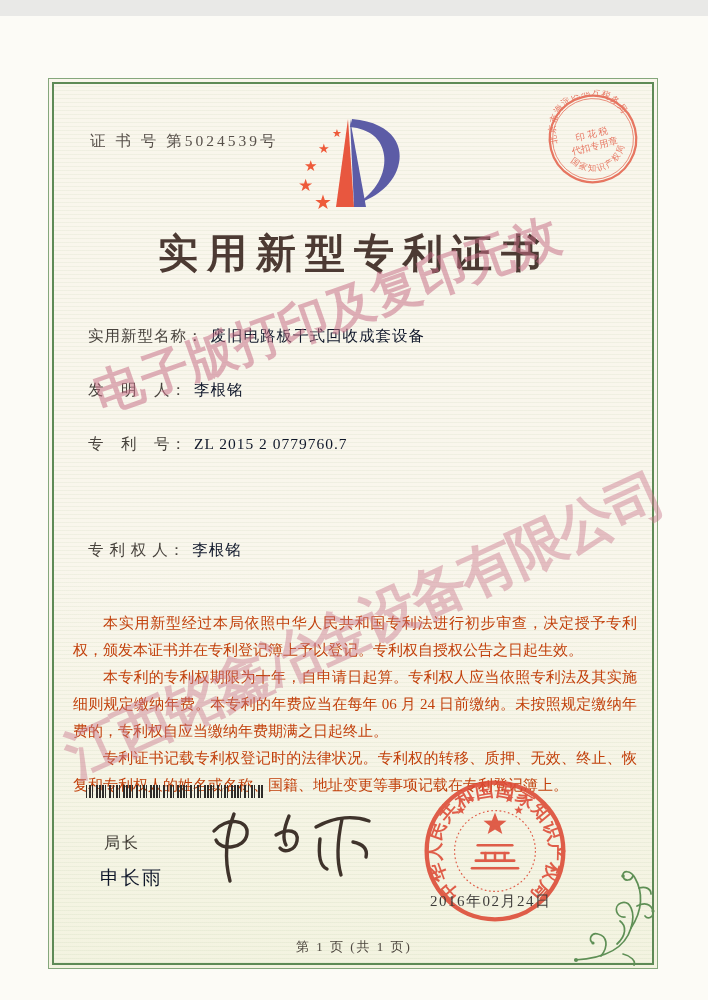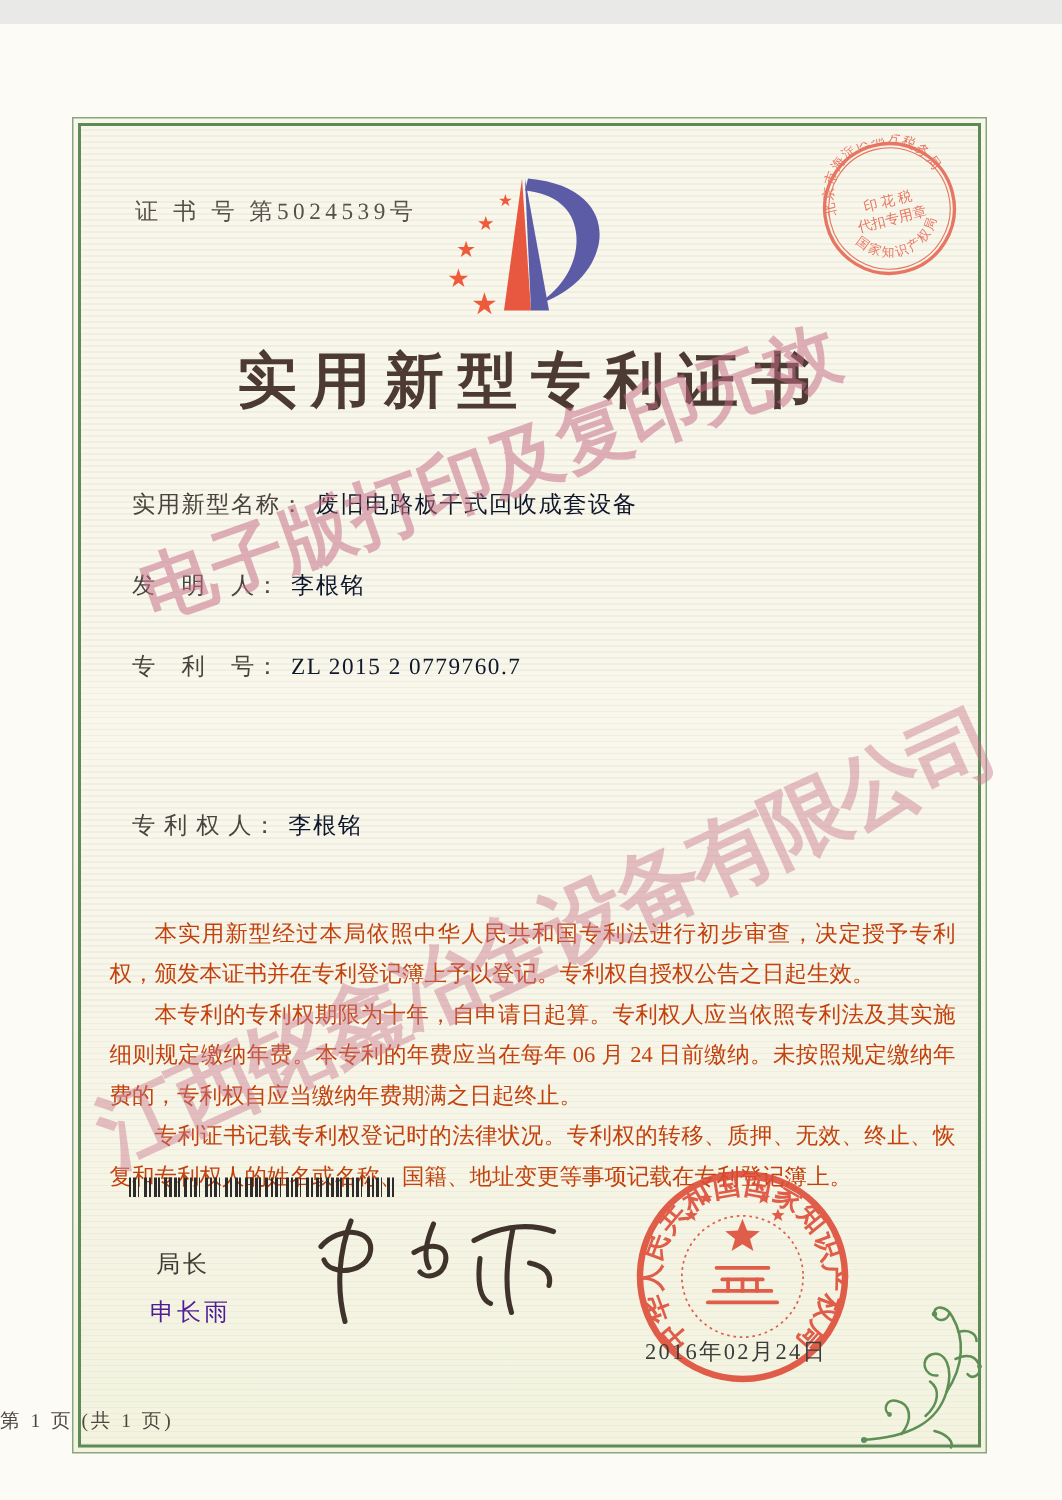--- a/index.html
+++ b/index.html
@@ -33,21 +33,21 @@
   }
   .field-row{position:absolute;left:88px;font-size:15.5px;color:#48433d;letter-spacing:1px;white-space:nowrap;}
   .field-row .lab{color:#48433d;text-align:center;}
   .field-row .val{margin-left:7px;color:#0f172a;}
   .body-text{
     position:absolute;left:73px;top:594px;width:564px;
     font-size:15px;line-height:27px;color:#c2410c;text-align:justify;
   }
   .body-text p{margin:0;text-indent:2em;}
   .footer{
-    position:absolute;left:0;top:922px;width:708px;
+    position:absolute;left:0;top:922px;width:708px;text-align:center;
     font-size:13px;color:#4d473f;letter-spacing:2px;
   }
   
   .logo{position:absolute;left:292px;top:99px;width:132px;height:98px;}
   
   .wm{position:absolute;font-weight:bold;white-space:nowrap;pointer-events:none;
       font-family:"Liberation Sans","DejaVu Sans",sans-serif;}
   .wm-notice{
     left:96px;top:348px;font-size:49px;letter-spacing:0px;
     color:rgba(198,108,132,0.52);
@@ -62,21 +62,21 @@
   .barcode{
     position:absolute;left:86px;top:769px;width:178px;height:13px;
     background:repeating-linear-gradient(90deg,
       #2e2c2a 0 1.5px, rgba(0,0,0,0) 1.5px 3px,
       #2e2c2a 3px 5px, rgba(0,0,0,0) 5px 6px,
       #2e2c2a 6px 7px, rgba(0,0,0,0) 7px 10px,
       #2e2c2a 10px 12px, rgba(0,0,0,0) 12px 13.5px);
   }
   
   .sig-title{position:absolute;left:104px;top:817px;font-size:16px;color:#3f3a33;letter-spacing:2px;font-family:Liberation Serif, serif;}
-  .sig-name{position:absolute;left:100px;top:849px;font-size:16px;color:#4c1d95;letter-spacing:2px;}
+  .sig-name{position:absolute;left:100px;top:849px;font-size:19px;color:#0f172a;letter-spacing:2px;}
   .sig-script{position:absolute;left:196px;top:788px;width:190px;height:85px;}
   
   .seal{position:absolute;left:418px;top:758px;width:154px;height:154px;opacity:0.88;}
   .seal-date{
     position:absolute;left:430px;top:876px;font-size:15px;color:#3e3c3a;
     letter-spacing:1.5px;z-index:6;
   }
   .tax-stamp{position:absolute;left:546px;top:76px;width:94px;height:94px;opacity:0.85;
     transform:rotate(-14deg);}
   

